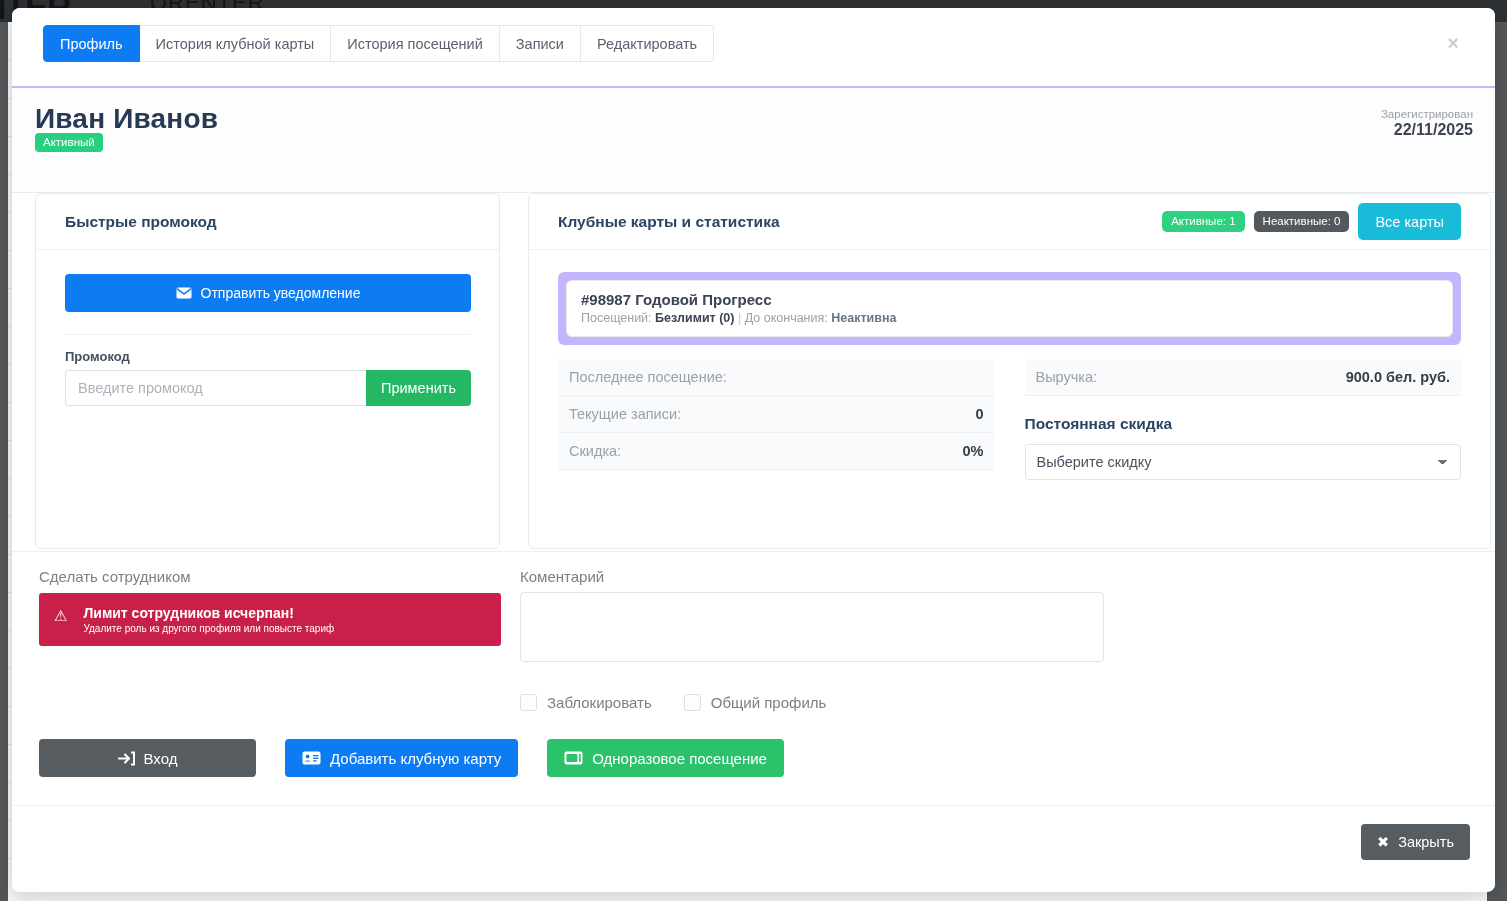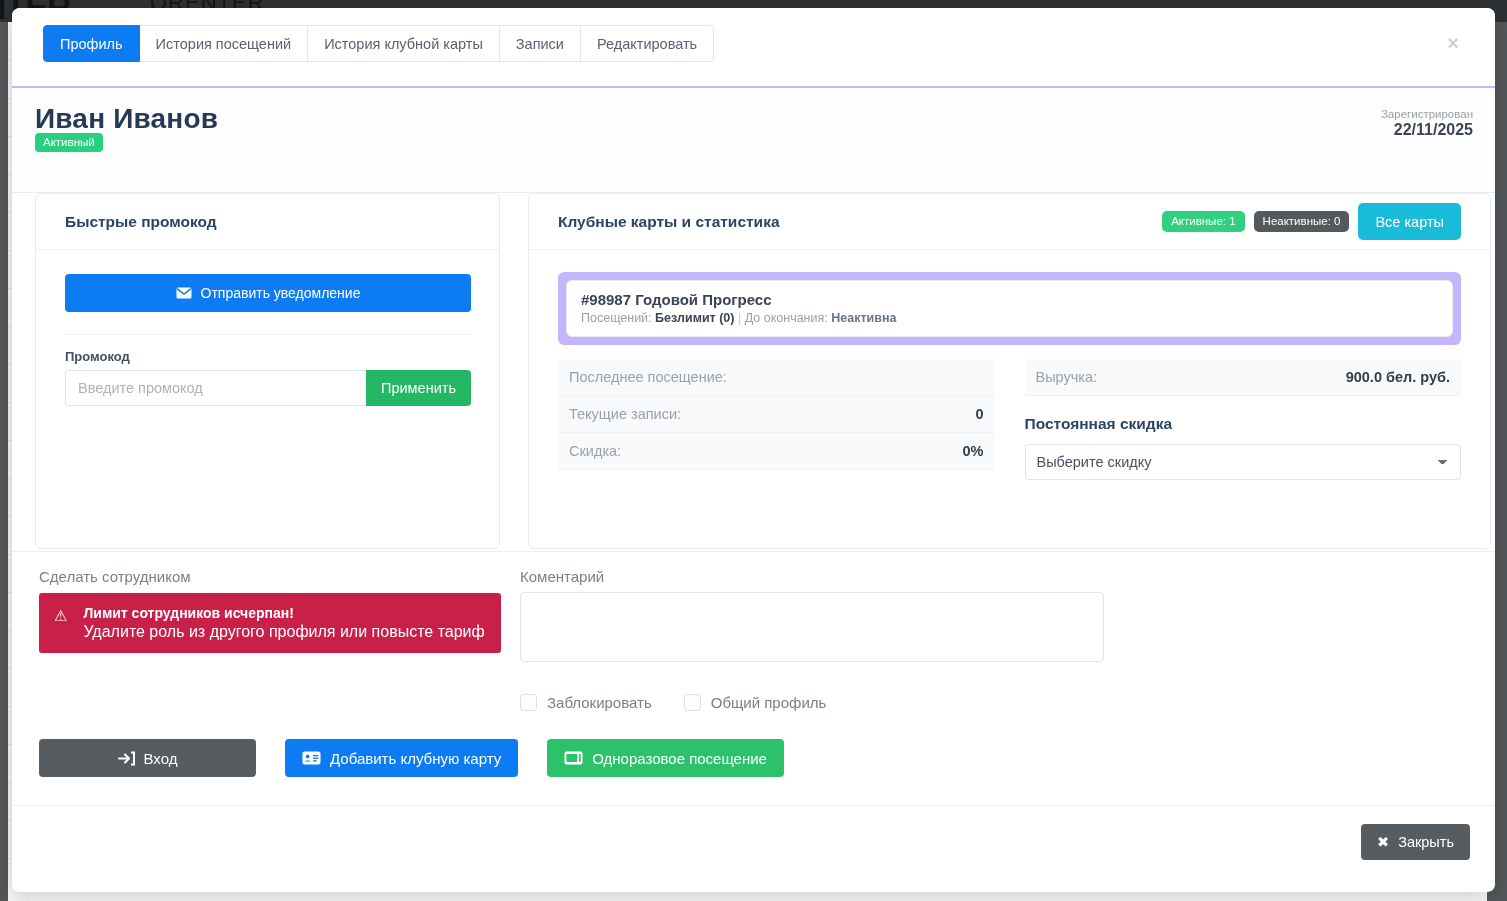--- a/index.html
+++ b/index.html
@@ -202,21 +202,21 @@
     position: relative; height: 254px; border-top: 1px solid #eceff2; background: #fff;
   }
   .bl-lbl { font-size: 15px; color: #7a818a; }
   .alert {
     margin-top: 8px; width: 462px;
     background: #c9204a; color: #fff; border-radius: 3px;
     padding: 12px 15px; display: flex; gap: 16px; align-items: flex-start;
   }
   .alert .warn-ico { font-size: 15px; margin-top: 2px; }
   .alert .t1 { font-size: 14px; font-weight: 700; }
-  .alert .t2 { font-size: 16px; margin-top: 2px; }
+  .alert .t2 { font-size: 10px; margin-top: 2px; }
 
   .ta-lbl { font-size: 15px; color: #7a818a; }
   .textarea {
     width: 584px; height: 70px; margin-top: 7px;
     border: 1px solid #e1e5ea; border-radius: 4px; resize: none;
     font-family: "Liberation Sans", sans-serif; font-size: 14px; padding: 8px 10px;
     outline: none; color: #4a5260;
   }
   .checks { display: flex; gap: 32px; margin-top: 28px; align-items: center; }
   .chk { display: flex; align-items: center; gap: 10px; cursor: pointer; }
@@ -277,22 +277,22 @@
   <div class="bg-right-teal"></div>
   <div class="bg-right-txt">Ре</div>
   <div class="bg-right-txt2">ы</div>
 </div>
 
 <div class="modal">
 
   <div class="modal-head">
     <div class="tabs">
       <div class="tab active">Профиль</div>
+      <div class="tab">История клубной карты</div>
       <div class="tab">История посещений</div>
-      <div class="tab">История клубной карты</div>
       <div class="tab">Записи</div>
       <div class="tab">Редактировать</div>
     </div>
     <div class="modal-close">×</div>
   </div>
 
   <div class="prof-head">
     <div class="prof-name">Иван Иванов</div>
     <div class="badge-active">Активный</div>
 

